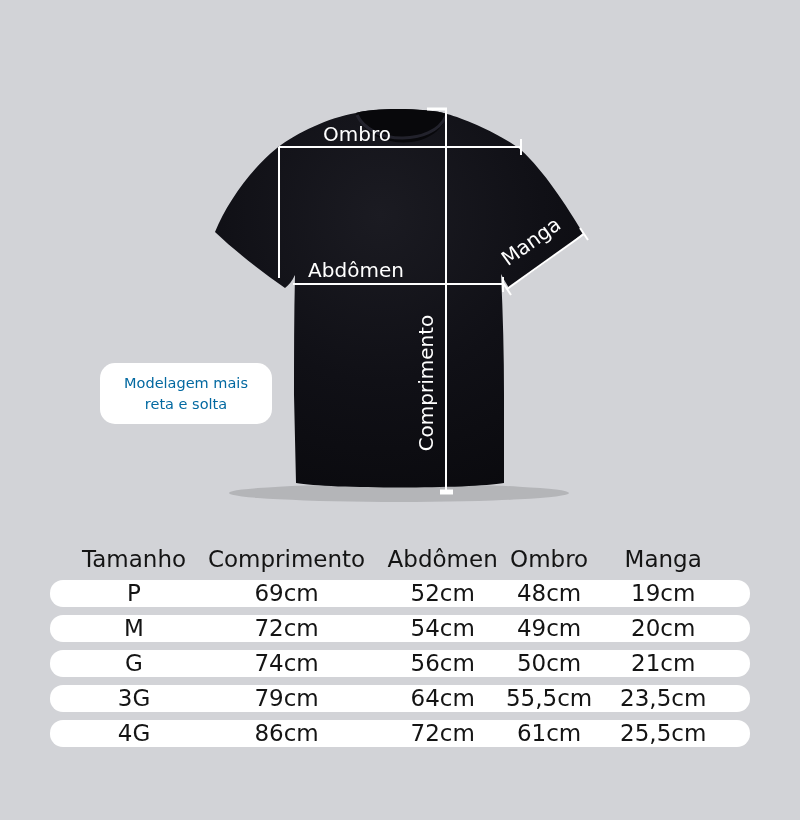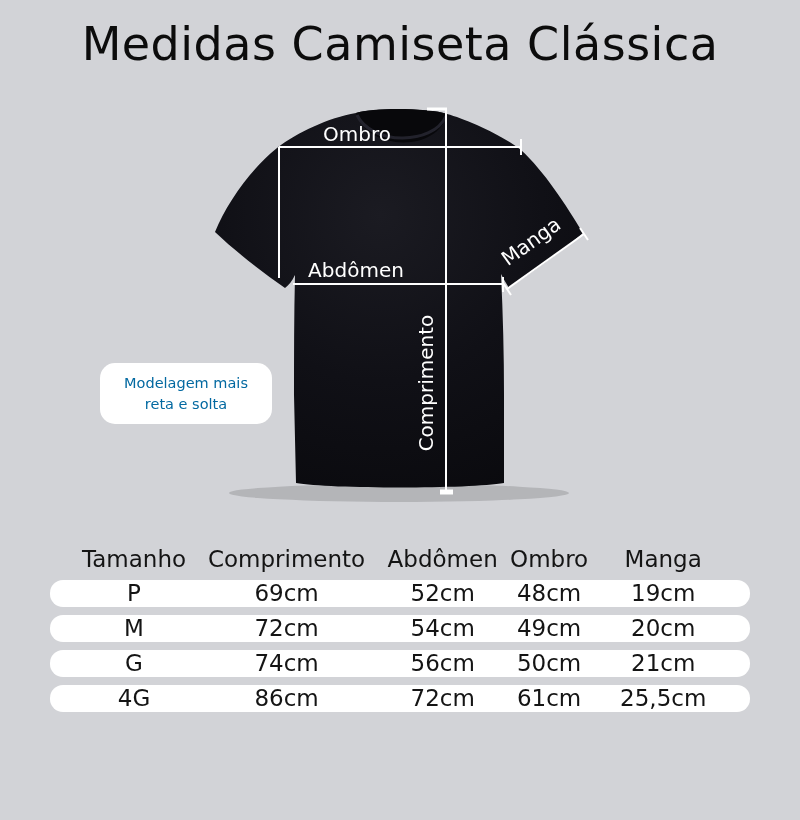--- a/index.html
+++ b/index.html
@@ -22,21 +22,20 @@
   .t-cell{position:absolute;top:0;transform:translateX(-50%);white-space:nowrap;
           font-size:23px;line-height:27px;color:#141414;}
   .c1{left:12%;} .c2{left:33.8%;} .c3{left:56.1%;} .c4{left:71.3%;} .c5{left:87.6%;}
   svg text{font-family:"DejaVu Sans","Liberation Sans",sans-serif;}
 </style>
 </head>
 <body>
 
 <div id="page">
 
-  <div class="title">Medidas Camiseta Clássica</div>
 
   <svg class="diagram" viewBox="0 0 450 420" width="450" height="420">
     <defs>
       <radialGradient id="shirtG" cx="45%" cy="28%" r="80%">
         <stop offset="0%" stop-color="#1b1b22"></stop>
         <stop offset="55%" stop-color="#101016"></stop>
         <stop offset="100%" stop-color="#0a0a0e"></stop>
       </radialGradient>
     </defs>
 
@@ -109,20 +108,27 @@
       <span class="t-cell c5">20cm</span>
     </div>
     <div class="t-row">
       <span class="t-cell c1">G</span>
       <span class="t-cell c2">74cm</span>
       <span class="t-cell c3">56cm</span>
       <span class="t-cell c4">50cm</span>
       <span class="t-cell c5">21cm</span>
     </div>
     <div class="t-row">
+      <span class="t-cell c1">3G</span>
+      <span class="t-cell c2">79cm</span>
+      <span class="t-cell c3">64cm</span>
+      <span class="t-cell c4">55,5cm</span>
+      <span class="t-cell c5">23,5cm</span>
+    </div>
+    <div class="t-row">
       <span class="t-cell c1">4G</span>
       <span class="t-cell c2">86cm</span>
       <span class="t-cell c3">72cm</span>
       <span class="t-cell c4">61cm</span>
       <span class="t-cell c5">25,5cm</span>
     </div>
   </div>
 
 </div>
 

